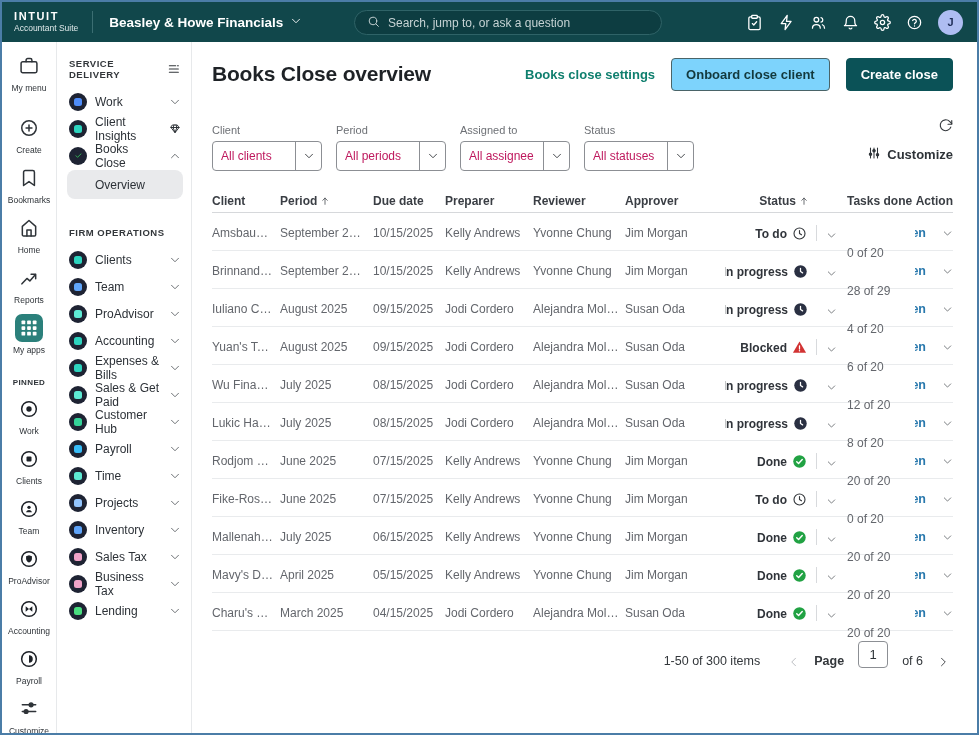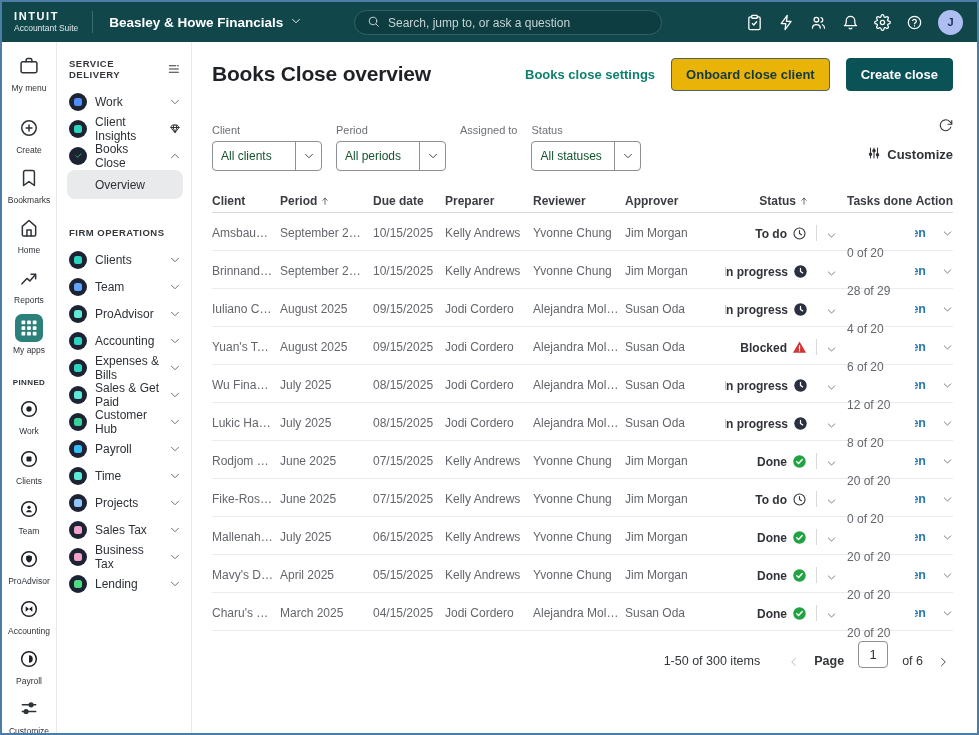--- a/index.html
+++ b/index.html
@@ -60,29 +60,29 @@
   .section-gap { height:16px; }
 
   
   .main { flex:1; padding:16px 24px 0 20px; position:relative; min-width:0; }
   .title-row { display:flex; align-items:center; height:32px;gap:32px; }
   .page-title { font-size:21px; font-weight:600; color:#1e2226; letter-spacing:-.2px; }
   .title-actions { margin-left:auto; display:flex; align-items:center; gap:16px; }
   .link-green { color:#0f7f6e; font-size:13px; font-weight:700; cursor:pointer; }
   .btn { height:33px; border-radius:4px; font-size:13px; font-weight:700; padding:0 14px;
          display:flex; align-items:center; cursor:pointer; font-family:inherit; }
-  .btn.outline { background:#eab308; border:1px solid #4a6468; color:#13393d; }
+  .btn.outline { background:#7dd3fc; border:1px solid #4a6468; color:#13393d; }
   .btn.solid { background:#0b5257; border:1px solid #0b5257; color:#fff; }
 
   .filters { margin-top:34px; display:flex; gap:14px; }
   .filter label { display:block; font-size:11px; color:#6d7075; margin-bottom:5px; }
   .filter-box { width:110px; height:30px; border:1px solid #8c8f94; border-radius:4px;
                 display:flex; align-items:stretch; background:#fff; cursor:pointer; }
   .filter-box .val { flex:1; display:flex; align-items:center; padding-left:8px;
-                     font-size:12px; color:#14532d; overflow:hidden; white-space:nowrap; }
+                     font-size:12px; color:#be185d; overflow:hidden; white-space:nowrap; }
   .filter-box .chev-seg { width:26px; border-left:1px solid #8c8f94; display:flex;
                           align-items:center; justify-content:center; color:#33373b; }
   .filter-box .chev-seg svg { width:12px; height:12px; }
   .filters-right { position:absolute; top:76px; right:24px; display:flex; flex-direction:column;
                    align-items:flex-end; gap:9px; }
   .refresh-btn { color:#33373b; cursor:pointer; }
   .refresh-btn svg { width:15px; height:15px; }
   .customize-btn { display:flex; align-items:center; gap:6px; font-size:13px; font-weight:700;
                    color:#2e3338; cursor:pointer; }
   .customize-btn svg { width:14px; height:14px; }
@@ -484,20 +484,31 @@
           </span>
           <span>Projects</span>
           <span class="chev">
             <svg viewBox="0 0 24 24" fill="none" stroke="currentColor" stroke-width="1.8" stroke-linecap="round" stroke-linejoin="round">
               <path d="M5 8.5l7 7 7-7"></path>
             </svg>
           </span>
         </div>
         <div class="side-item">
           <span class="app-circle">
+            <span class="glyph-dot" style="background: rgb(96, 165, 250);"></span>
+          </span>
+          <span>Inventory</span>
+          <span class="chev">
+            <svg viewBox="0 0 24 24" fill="none" stroke="currentColor" stroke-width="1.8" stroke-linecap="round" stroke-linejoin="round">
+              <path d="M5 8.5l7 7 7-7"></path>
+            </svg>
+          </span>
+        </div>
+        <div class="side-item">
+          <span class="app-circle">
             <span class="glyph-dot" style="background: rgb(240, 163, 200);"></span>
           </span>
           <span>Sales Tax</span>
           <span class="chev">
             <svg viewBox="0 0 24 24" fill="none" stroke="currentColor" stroke-width="1.8" stroke-linecap="round" stroke-linejoin="round">
               <path d="M5 8.5l7 7 7-7"></path>
             </svg>
           </span>
         </div>
         <div class="side-item">
@@ -552,20 +563,28 @@
               <span class="val">All periods</span>
               <span class="chev-seg">
                 <svg viewBox="0 0 24 24" fill="none" stroke="currentColor" stroke-width="1.8" stroke-linecap="round" stroke-linejoin="round">
                   <path d="M5 8.5l7 7 7-7"></path>
                 </svg>
               </span>
             </div>
           </div>
           <div class="filter">
             <label>Assigned to</label>
+            <div class="filter-box">
+              <span class="val">All assignee</span>
+              <span class="chev-seg">
+                <svg viewBox="0 0 24 24" fill="none" stroke="currentColor" stroke-width="1.8" stroke-linecap="round" stroke-linejoin="round">
+                  <path d="M5 8.5l7 7 7-7"></path>
+                </svg>
+              </span>
+            </div>
           </div>
           <div class="filter">
             <label>Status</label>
             <div class="filter-box">
               <span class="val">All statuses</span>
               <span class="chev-seg">
                 <svg viewBox="0 0 24 24" fill="none" stroke="currentColor" stroke-width="1.8" stroke-linecap="round" stroke-linejoin="round">
                   <path d="M5 8.5l7 7 7-7"></path>
                 </svg>
               </span>

